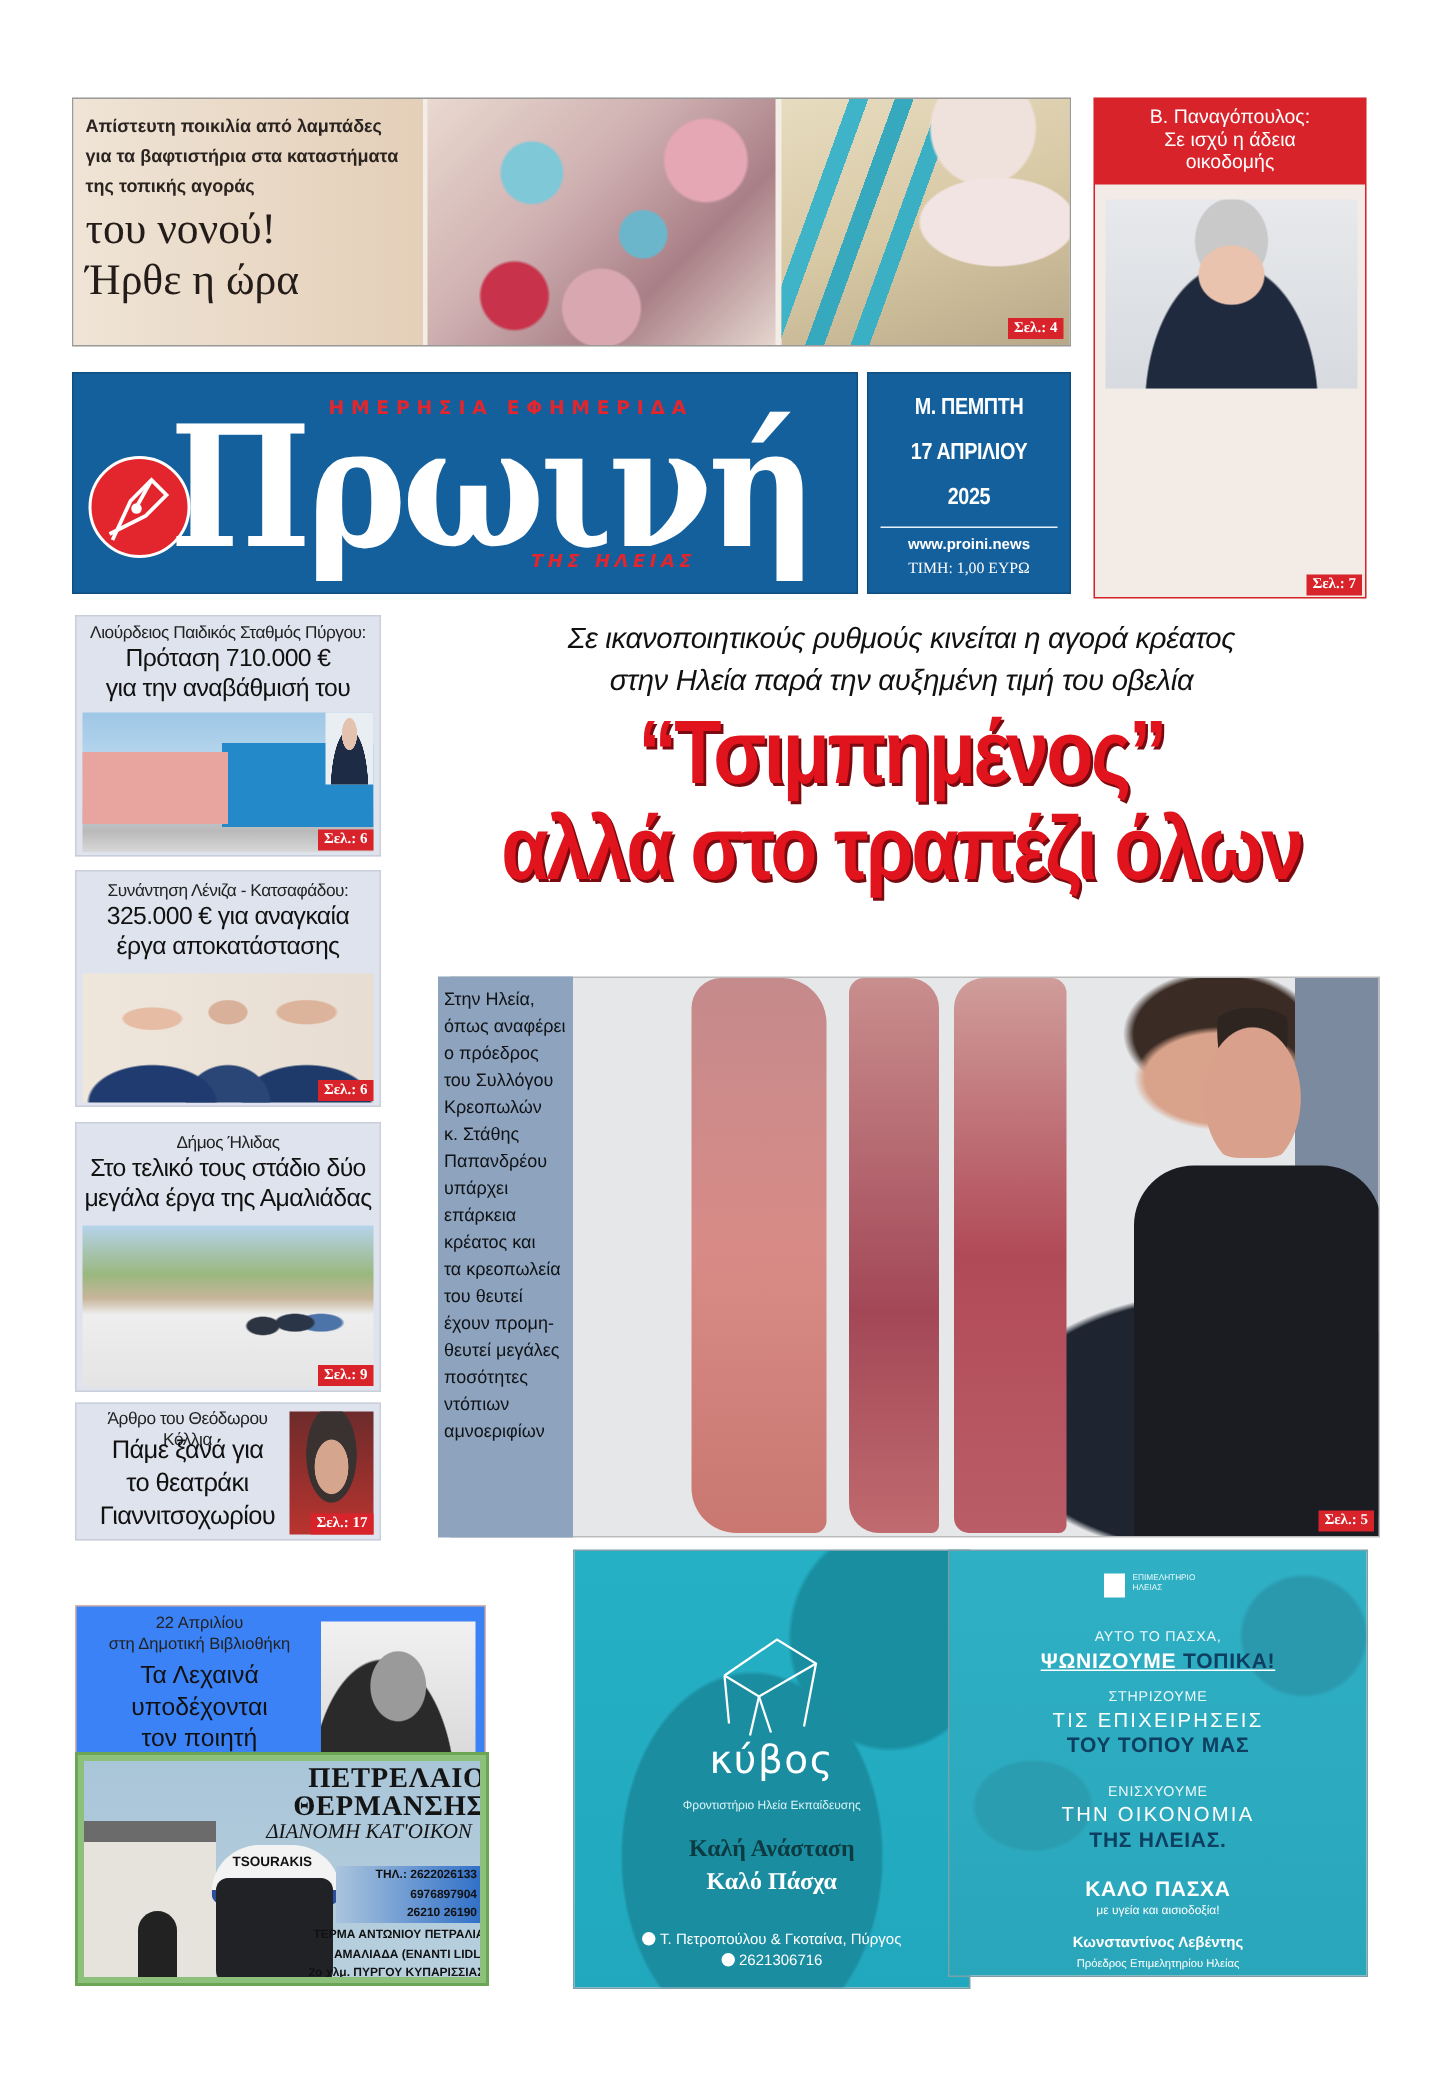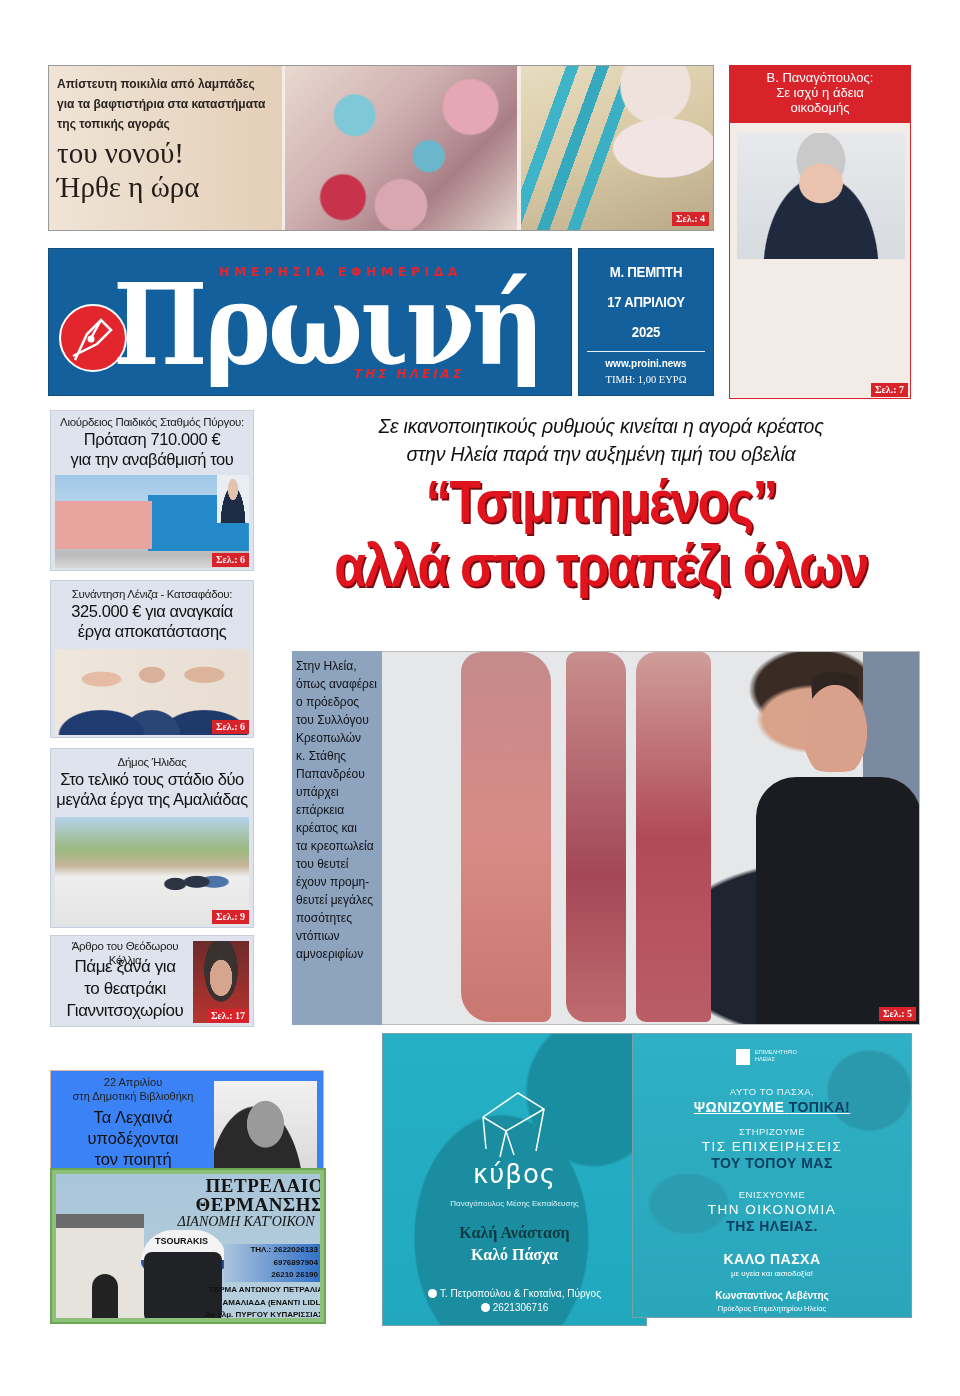--- a/index.html
+++ b/index.html
@@ -336,21 +336,21 @@
   <svg class="cube" viewBox="0 0 70 70">
     <g fill="none" stroke="#fff" stroke-width="1.5">
       <path d="M5 28 L40 4 L66 20 L58 62"></path>
       <path d="M5 28 L28 42 L66 20"></path>
       <path d="M28 42 L22 68"></path>
       <path d="M5 28 L8 60"></path>
       <path d="M28 42 L36 66"></path>
     </g>
   </svg>
   <div class="brand">κύβος</div>
-  <div class="sub">Παναγόπουλος Μέσης Εκπαίδευσης</div>
+  <div class="sub">Φροντιστήριο Ηλεία Εκπαίδευσης</div>
   <div class="w1">Καλή Ανάσταση</div>
   <div class="w2">Καλό Πάσχα</div>
   <div class="addr">
     <span style="display:inline-block;width:9px;height:9px;border-radius:50%;background:#fff;margin-right:3px;vertical-align:-1px;"></span><span>Τ. Πετροπούλου &amp; Γκοταίνα, Πύργος</span>
   </div>
   <div class="phone">
     <span style="display:inline-block;width:9px;height:9px;border-radius:50%;background:#fff;margin-right:3px;vertical-align:-1px;"></span><span>2621306716</span>
   </div>
 </div>
 

